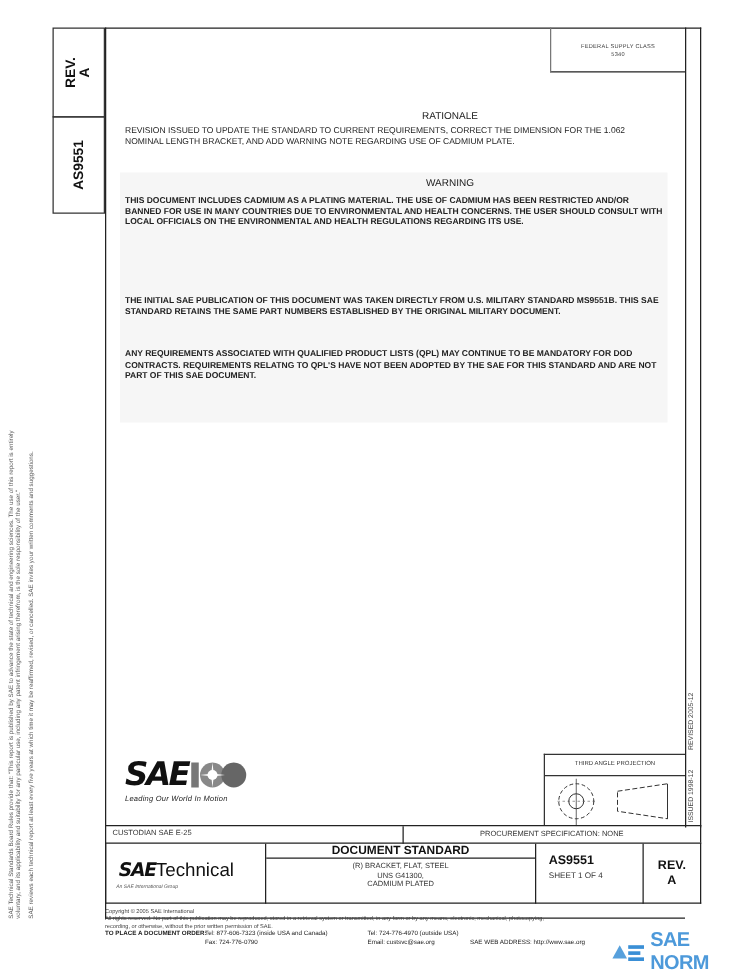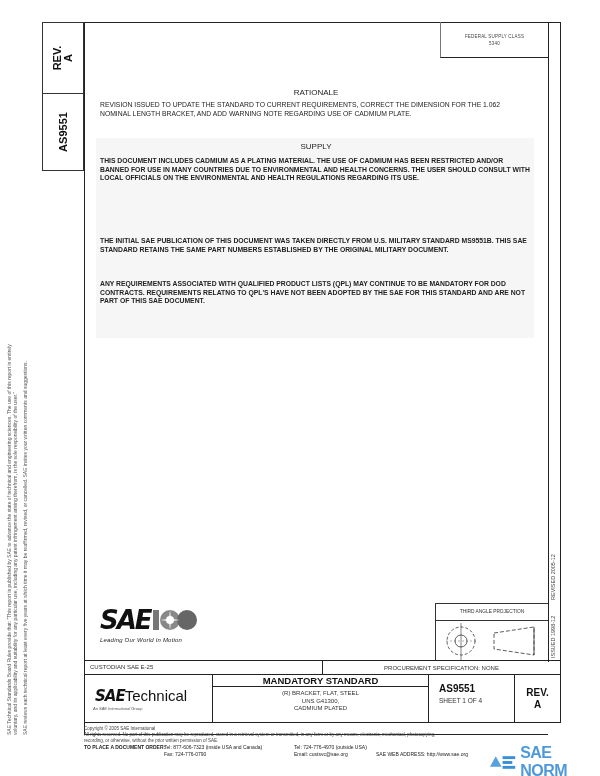--- a/index.html
+++ b/index.html
@@ -12,21 +12,21 @@
   .vert { position: absolute; left: 50%; top: 50%; transform: translate(-50%,-50%) rotate(-90deg);
           white-space: nowrap; font-weight: bold; text-align: center; }
 
   
   .main { left: 84px; top: 22px; width: 464px; height: 713px; border-left: 1.5px solid #222; border-top: 1.5px solid #222; border-bottom: 1.5px solid #222; }
   .rightstrip { left: 548px; top: 22px; width: 13px; height: 640px; border: 1.5px solid #222; border-bottom: none; box-sizing: border-box; }
 
   .fsc { left: 440px; top: 22px; width: 108px; height: 36px; border-left: 1px solid #777; border-bottom: 1px solid #222; box-sizing: border-box;
          font-size: 4.5px; color: #444; text-align: center; padding-top: 11px; line-height: 7px; letter-spacing: 0.2px; }
 
-  .heading { font-size: 8px; text-align: center; color: #222; }
+  .heading { font-size: 8px; text-align: center; color: #222; padding-left: 44px; }
   .para { font-size: 6.8px; line-height: 8.6px; color: #222; }
   .bold { font-weight: bold; }
 
   .warnbg { left: 96px; top: 138px; width: 438px; height: 200px; background: #f6f6f6; }
 
   
   .leftnote { position: absolute; font-size: 5px; color: #555; white-space: nowrap; transform-origin: 0 0; transform: rotate(-90deg); line-height: 6px; }
 
   
   .revtext { position: absolute; font-size: 5.5px; color: #444; white-space: nowrap; transform-origin: 0 0; transform: rotate(-90deg); }
@@ -91,21 +91,21 @@
 
 <div class="abs fsc">
   <div>FEDERAL SUPPLY CLASS</div>
   <div>5340</div>
 </div>
 
 <div class="abs heading" style="left:84px;top:88px;width:464px;">RATIONALE</div>
 <div class="abs para" style="left:100px;top:101px;width:432px;">REVISION ISSUED TO UPDATE THE STANDARD TO CURRENT REQUIREMENTS, CORRECT THE DIMENSION FOR THE 1.062 NOMINAL LENGTH BRACKET, AND ADD WARNING NOTE REGARDING USE OF CADMIUM PLATE.</div>
 
 <div class="abs warnbg"></div>
-<div class="abs heading" style="left:84px;top:142px;width:464px;">SUPPLY</div>
+<div class="abs heading" style="left:84px;top:142px;width:464px;">WARNING</div>
 <div class="abs para bold" style="left:100px;top:157px;width:430px;">THIS DOCUMENT INCLUDES CADMIUM AS A PLATING MATERIAL.  THE USE OF CADMIUM  HAS BEEN RESTRICTED AND/OR BANNED FOR USE IN MANY COUNTRIES DUE TO ENVIRONMENTAL AND HEALTH CONCERNS.  THE  USER SHOULD CONSULT WITH LOCAL OFFICIALS ON THE ENVIRONMENTAL AND HEALTH  REGULATIONS REGARDING ITS USE.</div>
 <div class="abs para bold" style="left:100px;top:237px;width:430px;">THE  INITIAL SAE PUBLICATION OF THIS DOCUMENT WAS TAKEN DIRECTLY FROM  U.S. MILITARY STANDARD MS9551B. THIS SAE STANDARD RETAINS THE SAME PART NUMBERS ESTABLISHED BY THE ORIGINAL MILITARY DOCUMENT.</div>
 <div class="abs para bold" style="left:100px;top:280px;width:430px;">ANY REQUIREMENTS ASSOCIATED WITH QUALIFIED PRODUCT LISTS (QPL) MAY CONTINUE TO BE MANDATORY FOR DOD CONTRACTS.  REQUIREMENTS RELATNG TO QPL'S HAVE NOT BEEN ADOPTED BY THE SAE FOR THIS STANDARD AND ARE NOT PART OF THIS SAE DOCUMENT.</div>
 
 <div class="abs sae100">
   <div style="display:flex;align-items:center;">
     <span class="word">SAE</span>
     <svg width="46" height="26" viewBox="0 0 46 26" style="margin-left:1px;">
       <rect x="1" y="3" width="6" height="20" fill="#777"></rect>
       <ellipse cx="18" cy="13" rx="10" ry="10" fill="#888"></ellipse>
@@ -134,21 +134,21 @@
   <span class="div"></span>
   <span class="c2">PROCUREMENT SPECIFICATION: NONE</span>
 </div>
 
 <div class="row tblock">
   <div class="tb-cell saeaero">
     <div class="w"><b>SAE</b><span>Technical</span></div>
     <div class="s">An SAE International Group</div>
   </div>
   <div class="tb-cell title">
-    <div class="t1">MANDATORY STANDARD</div>
+    <div class="t1">DOCUMENT STANDARD</div>
     <div class="t2">
       <div>(R) BRACKET, FLAT, STEEL</div>
       <div>UNS G41300,</div>
       <div>CADMIUM PLATED</div>
     </div>
   </div>
   <div class="tb-cell docno">
     <div class="n">AS9551</div>
     <div class="s">SHEET 1 OF 4</div>
   </div>

